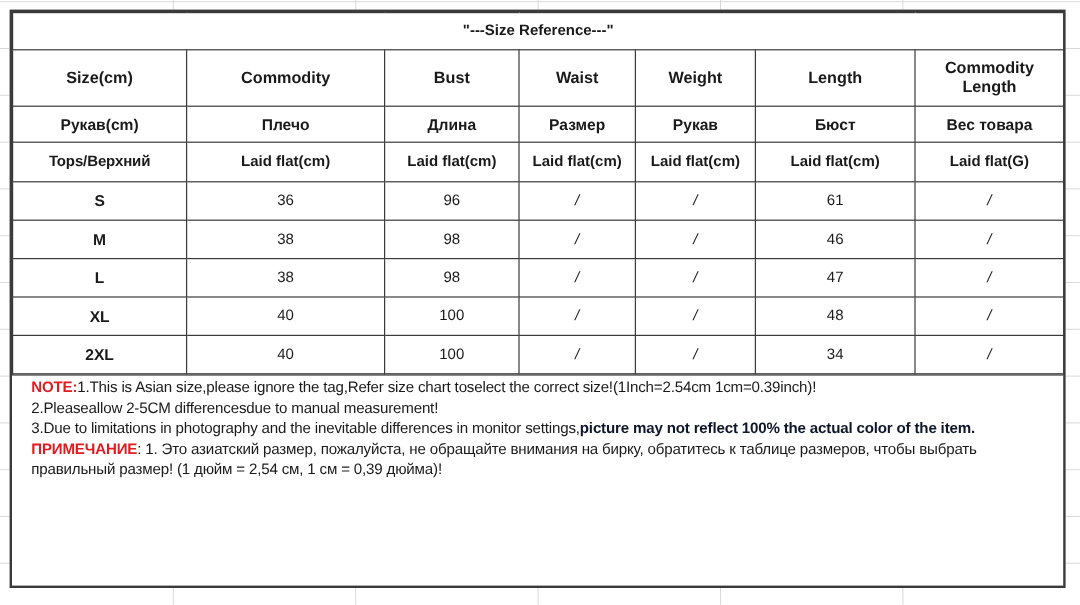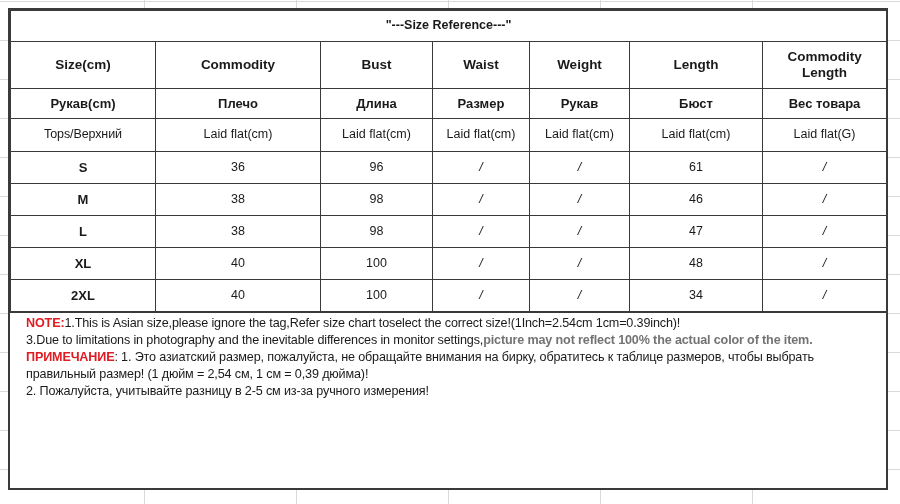--- a/index.html
+++ b/index.html
@@ -67,21 +67,21 @@
     font-weight: bold;
     font-size: 13.5px;
   }
   tr.head-ru td {
     height: 29px;
     font-weight: bold;
     font-size: 13px;
   }
   tr.head-flat td {
     height: 32px;
-    font-weight: normal;
+    font-weight: bold;
     font-size: 12.5px;
   }
   tr.data-row td {
     height: 31px;
     font-size: 12.5px;
   }
   tr.data-row td.sizecol {
     font-weight: bold;
     font-size: 13px;
   }
@@ -97,21 +97,21 @@
   #notes {
     border-top: 1px solid #3a3a3a;
     padding: 2px 4px 0 4px;
     font-size: 12.6px;
     line-height: 1.345;
     color: #1a1a1a;
     letter-spacing: -0.15px;
   }
   #notes p { margin: 0; padding-left: 12px; }
   .red { color: #e01b22; font-weight: bold; }
-  .red-strong { color: #737373; font-weight: bold; }
+  .red-strong { color: #0f172a; font-weight: bold; }
 </style>
 </head>
 <body>
 
 <div id="bg-grid"></div>
 
 <div id="sheet">
 
   <table class="size-table">
     <colgroup>
@@ -201,18 +201,18 @@
         <td class="slash">/</td>
         <td class="slash">/</td>
         <td>34</td>
         <td class="slash">/</td>
       </tr>
     </tbody>
   </table>
 
   <div id="notes">
     <p><span class="red">NOTE:</span><span>1.This is Asian size,please ignore the tag,Refer size chart toselect the correct size!(1Inch=2.54cm 1cm=0.39inch)!</span></p>
+    <p>2.Pleaseallow 2-5CM differencesdue to manual measurement!</p>
     <p><span>3.Due to limitations in photography and the inevitable differences in monitor settings,</span><span class="red-strong">picture may not reflect 100% the actual color of the item.</span></p>
     <p><span class="red">ПРИМЕЧАНИЕ</span><span>: 1. Это азиатский размер, пожалуйста, не обращайте внимания на бирку, обратитесь к таблице размеров, чтобы выбрать правильный размер! (1 дюйм = 2,54 см, 1 см = 0,39 дюйма)!</span></p>
-    <p>2. Пожалуйста, учитывайте разницу в 2-5 см из-за ручного измерения!</p>
   </div>
 
 </div>
 
 </body></html>

